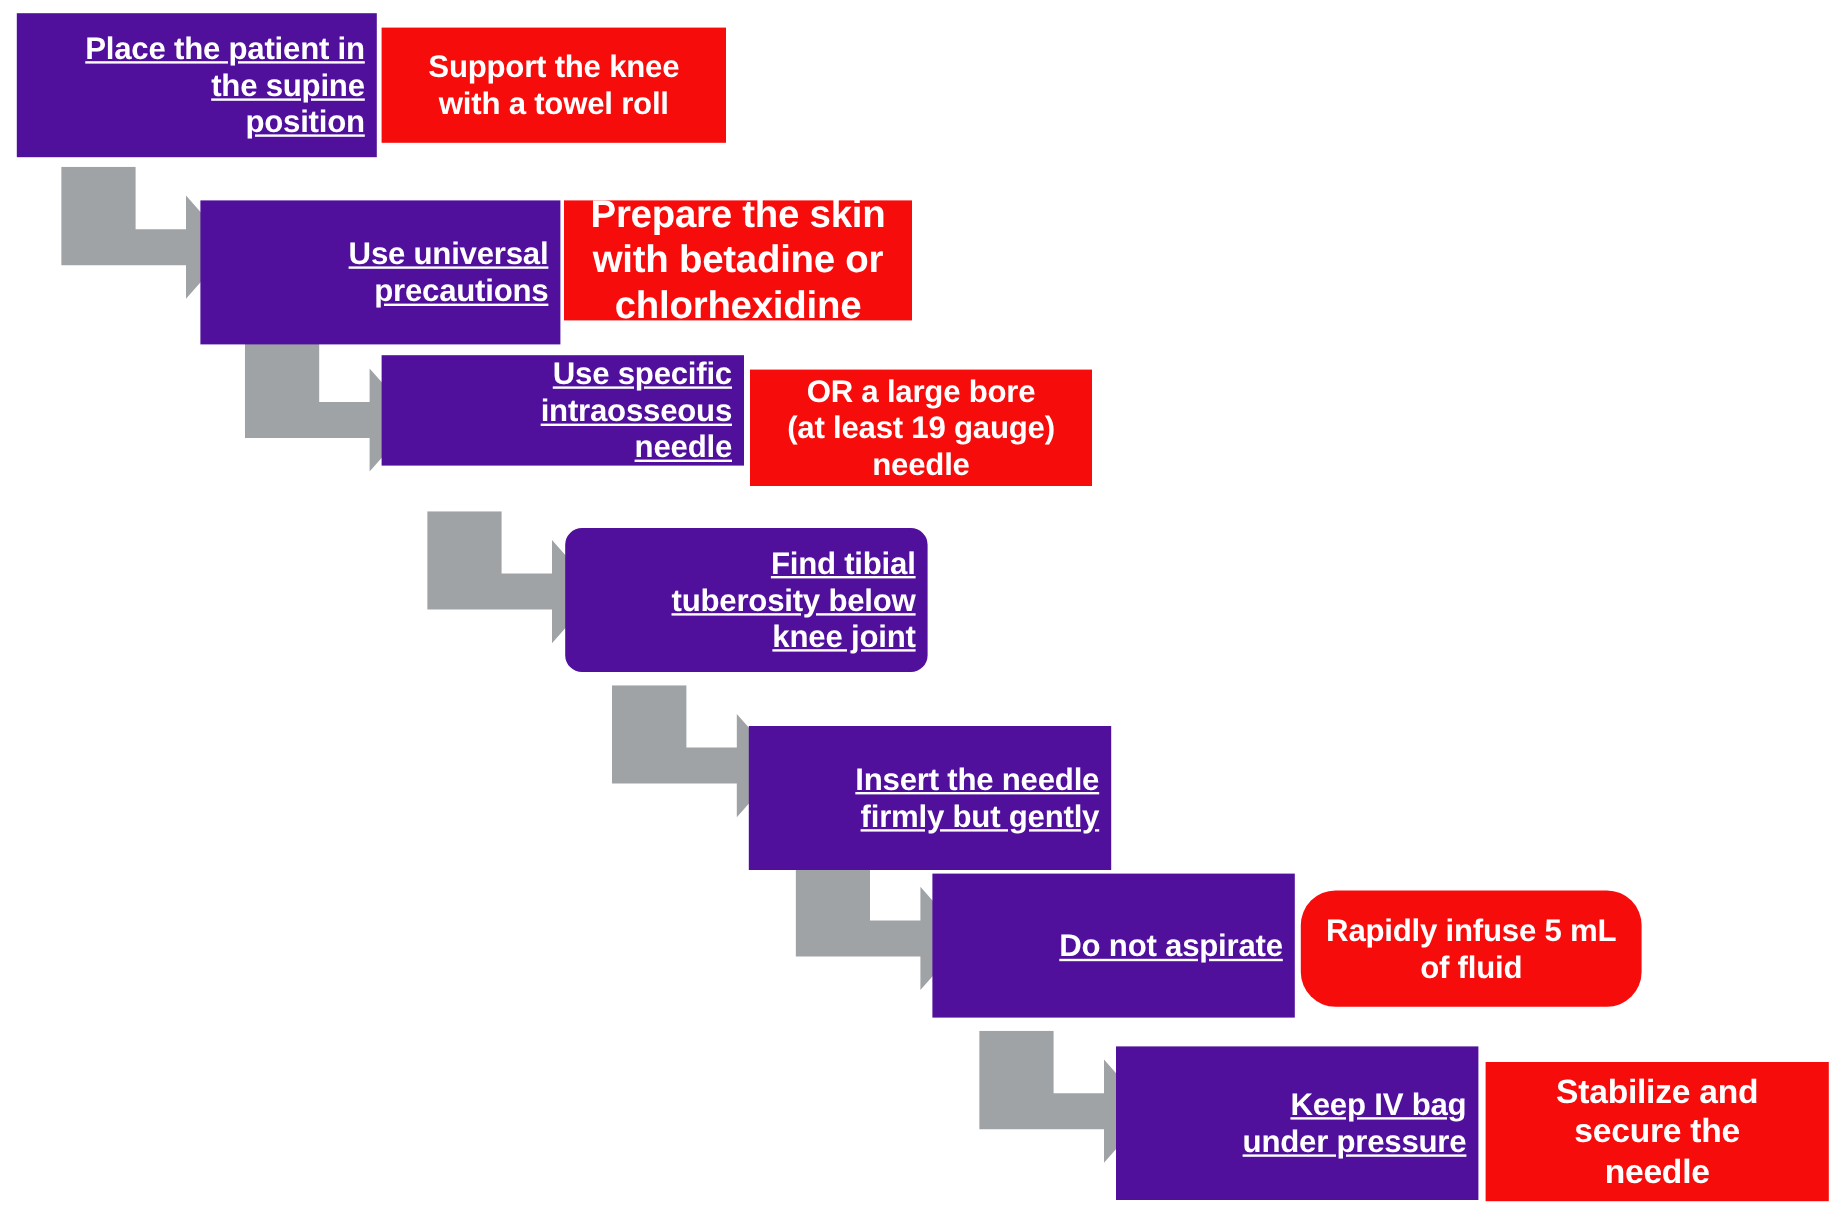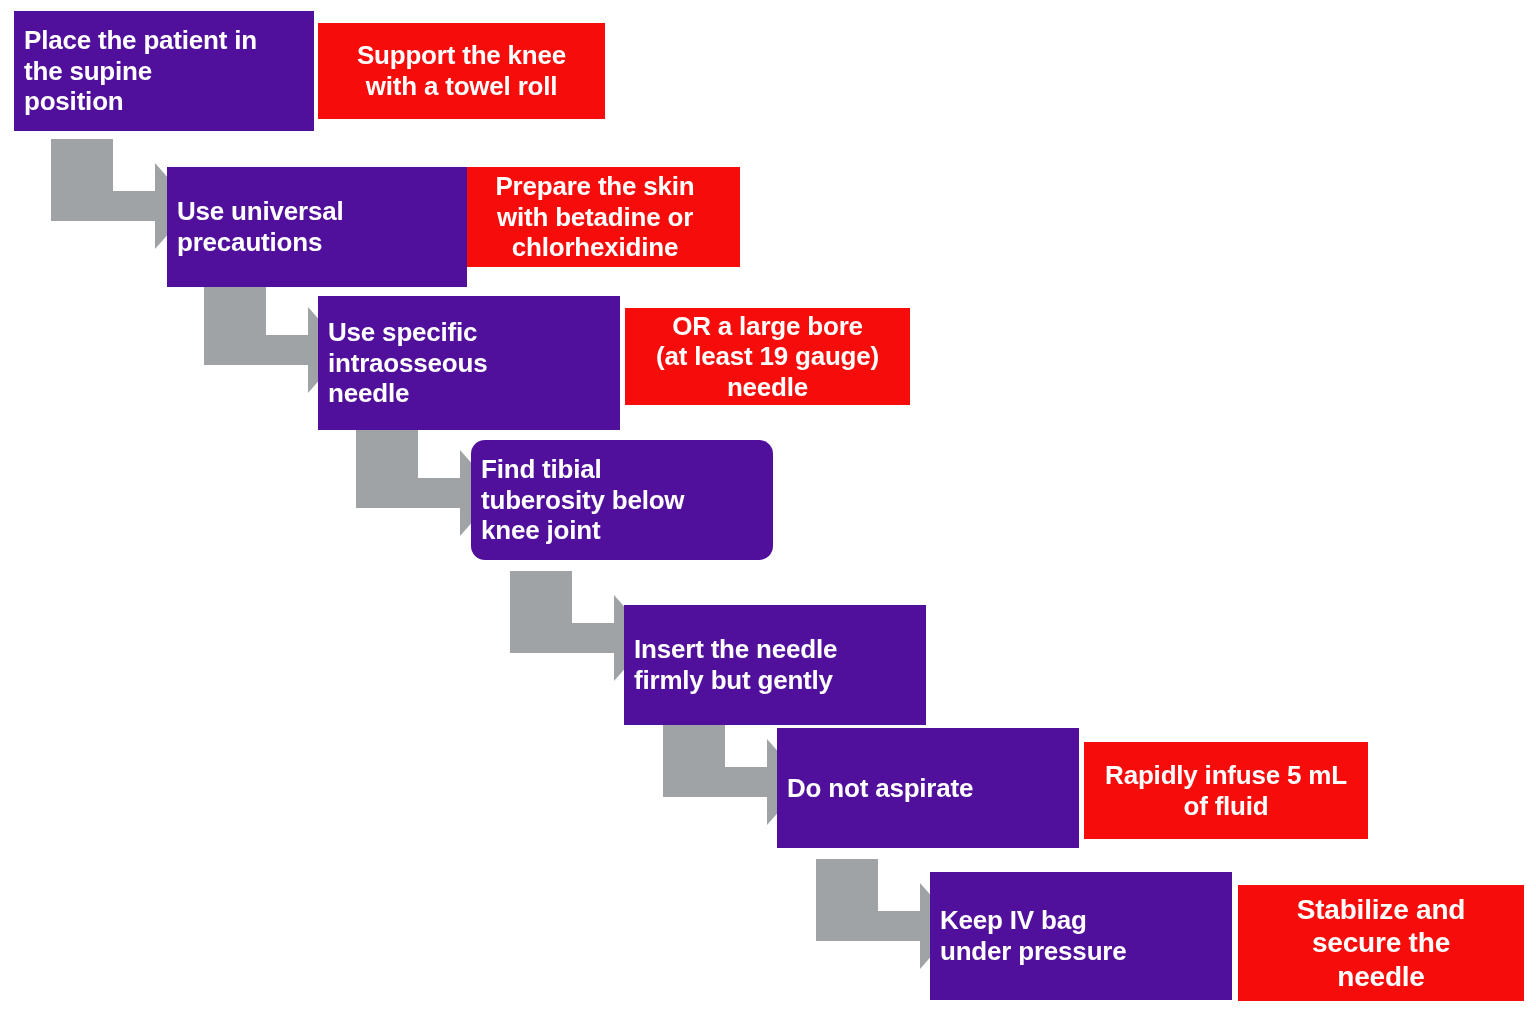--- a/index.html
+++ b/index.html
@@ -18,27 +18,28 @@
     background: #ffffff;
     overflow: hidden;
   }
   .step-box {
     position: absolute;
     background: #51109C;
     color: #ffffff;
     display: flex;
     align-items: center;
     justify-content: center;
-    text-align: left;
+    text-align: right;
     font-weight: bold;
     line-height: 1.18;
     box-sizing: border-box;
     padding: 20px 10px;
     letter-spacing: -0.2px;
     z-index: 3;
+    text-decoration: underline;
   }
   .note-box {
     position: absolute;
     background: #F70C0C;
     color: #ffffff;
     display: flex;
     align-items: center;
     justify-content: center;
     text-align: center;
     font-weight: bold;
@@ -81,33 +82,33 @@
   <div class="connector" style="left:51px; top:139px; width:142px; height:134px;">
     <svg viewBox="0 0 142 134" preserveAspectRatio="none">
       <path d="M0,0 L62,0 L62,52 L104,52 L104,24 L142,67 L104,110 L104,82 L0,82 Z" fill="#A0A3A6"></path>
     </svg>
   </div>
 
   <div class="step-box" style="left:167px; top:155px; width:300px; height:120px; font-size:26px;margin-top:12px;">
     <span class="step-text">Use universal
 precautions</span>
   </div>
-  <div class="note-box" style="left:450px; top:167px; width:290px; height:100px; font-size:26px;">
+  <div class="note-box" style="left:470px; top:167px; width:290px; height:100px; font-size:32px;">
     <span class="note-text">Prepare the skin
 with betadine or
 chlorhexidine</span>
   </div>
 
   <div class="connector" style="left:204px; top:283px; width:142px; height:134px;">
     <svg viewBox="0 0 142 134" preserveAspectRatio="none">
       <path d="M0,0 L62,0 L62,52 L104,52 L104,24 L142,67 L104,110 L104,82 L0,82 Z" fill="#A0A3A6"></path>
     </svg>
   </div>
 
-  <div class="step-box" style="left:318px; top:296px; width:302px; height:134px; font-size:26px;">
+  <div class="step-box" style="left:318px; top:296px; width:302px; height:92px; font-size:26px;">
     <span class="step-text">Use specific
 intraosseous
 needle</span>
   </div>
   <div class="note-box" style="left:625px; top:308px; width:285px; height:97px; font-size:26px;">
     <span class="note-text">OR a large bore
 (at least 19 gauge)
 needle</span>
   </div>
 
@@ -136,21 +137,21 @@
 
   <div class="connector" style="left:663px; top:715px; width:142px; height:134px;">
     <svg viewBox="0 0 142 134" preserveAspectRatio="none">
       <path d="M0,0 L62,0 L62,52 L104,52 L104,24 L142,67 L104,110 L104,82 L0,82 Z" fill="#A0A3A6"></path>
     </svg>
   </div>
 
   <div class="step-box" style="left:777px; top:728px; width:302px; height:120px; font-size:26px;">
     <span class="step-text">Do not aspirate</span>
   </div>
-  <div class="note-box" style="left:1084px; top:742px; width:284px; height:97px; font-size:26px;">
+  <div class="note-box" style="left:1084px; top:742px; width:284px; height:97px; font-size:26px;border-radius:29px;">
     <span class="note-text">Rapidly infuse 5 mL
 of fluid</span>
   </div>
 
   <div class="connector" style="left:816px; top:859px; width:142px; height:134px;">
     <svg viewBox="0 0 142 134" preserveAspectRatio="none">
       <path d="M0,0 L62,0 L62,52 L104,52 L104,24 L142,67 L104,110 L104,82 L0,82 Z" fill="#A0A3A6"></path>
     </svg>
   </div>
 

